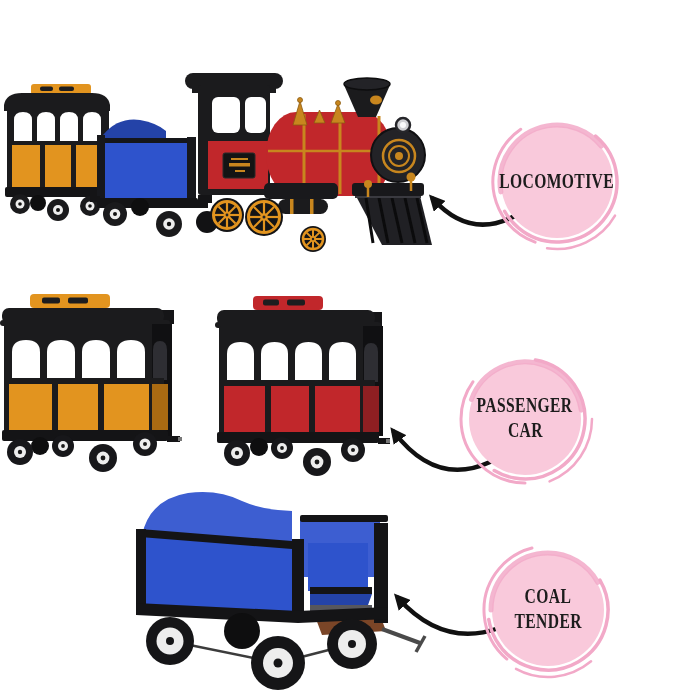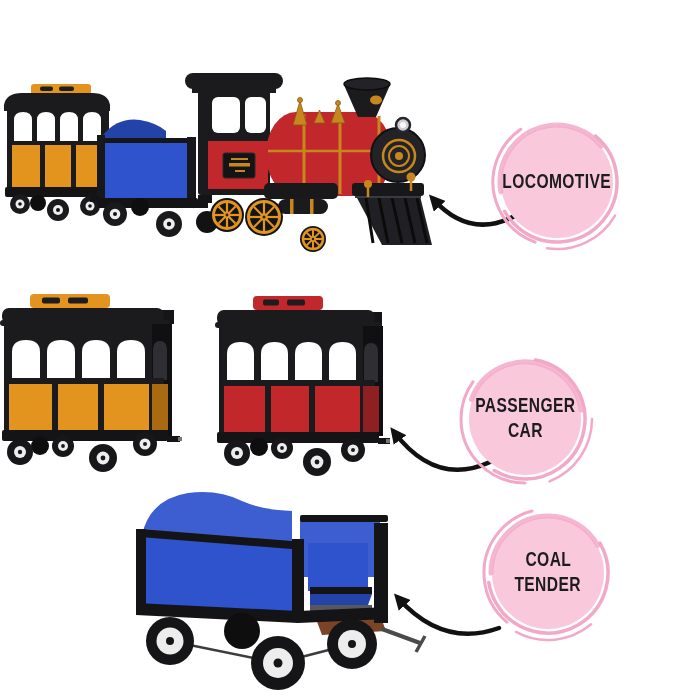--- a/index.html
+++ b/index.html
@@ -1,17 +1,17 @@
 <!DOCTYPE html>
 <html style="--background: #FFFFFF; --badge-fill: #F9C9DB; --badge-brush: #F2A9C8; --label-text: #1C1C1C; --arrow-black: #111111; --train-black: #1B1B1D; --train-orange: #E2941F; --train-orange-dark: #A96A12; --train-blue: #2E53CC; --train-blue-light: #3D5ED1; --train-blue-dark: #2443A8; --train-red: #C1272B; --train-red-dark: #8E1F22; --train-gold: #C8861E; --wheel-hub: #EDEDED; --floor-brown: #7A4527;"><head>
 <meta charset="utf-8">
 <style>
   html,body{margin:0;padding:0;width:700px;height:700px;background:var(--background,#ffffff);overflow:hidden;}
   .stage{position:relative;width:700px;height:700px;background:var(--background,#ffffff);
-         font-family:Liberation Sans, sans-serif;}
+         font-family:Liberation Serif, serif;}
   .illus{position:absolute;}
   .badge{position:absolute;width:150px;height:150px;}
   .badge svg{position:absolute;left:0;top:0;}
   .badge-label{position:absolute;left:0;top:0;right:0;bottom:0;display:flex;flex-direction:column;
                align-items:center;justify-content:center;padding-bottom:8px;}
   .badge-label span{display:block;transform:scaleX(.78);font-weight:700;font-size:20px;line-height:25px;
                letter-spacing:.5px;color:var(--label-text,#1c1c1c);white-space:nowrap;}
   .arrow{position:absolute;}
 </style>
 </head>
@@ -359,21 +359,21 @@
         <circle cx="75" cy="72" r="57" stroke-width="5" stroke-dasharray="150 208" transform="rotate(200 75 72)" opacity=".85"></circle>
         <circle cx="75" cy="72" r="67" stroke-width="2.5" stroke-dasharray="80 341" transform="rotate(0 75 72)"></circle>
       </g>
     </svg>
     <div class="badge-label">
       <span>PASSENGER</span>
       <span>CAR</span>
     </div>
   </div>
 
-  <div class="badge" style="left:473px;top:501px">
+  <div class="badge" style="left:473px;top:538px">
     <svg width="150" height="150" viewBox="0 0 150 150">
       <circle cx="75" cy="72" r="56" fill="var(--badge-fill,#F9C9DB)"></circle>
       <g fill="none" stroke="var(--badge-brush,#F2A9C8)" stroke-linecap="round">
         <circle cx="75" cy="72" r="60" stroke-width="3.5" stroke-dasharray="210 167" transform="rotate(-30 75 72)"></circle>
         <circle cx="75" cy="72" r="64" stroke-width="3" stroke-dasharray="140 262" transform="rotate(130 75 72)"></circle>
         <circle cx="75" cy="72" r="57" stroke-width="5" stroke-dasharray="150 208" transform="rotate(180 75 72)" opacity=".85"></circle>
         <circle cx="75" cy="72" r="67" stroke-width="2.5" stroke-dasharray="80 341" transform="rotate(50 75 72)"></circle>
       </g>
     </svg>
     <div class="badge-label">

